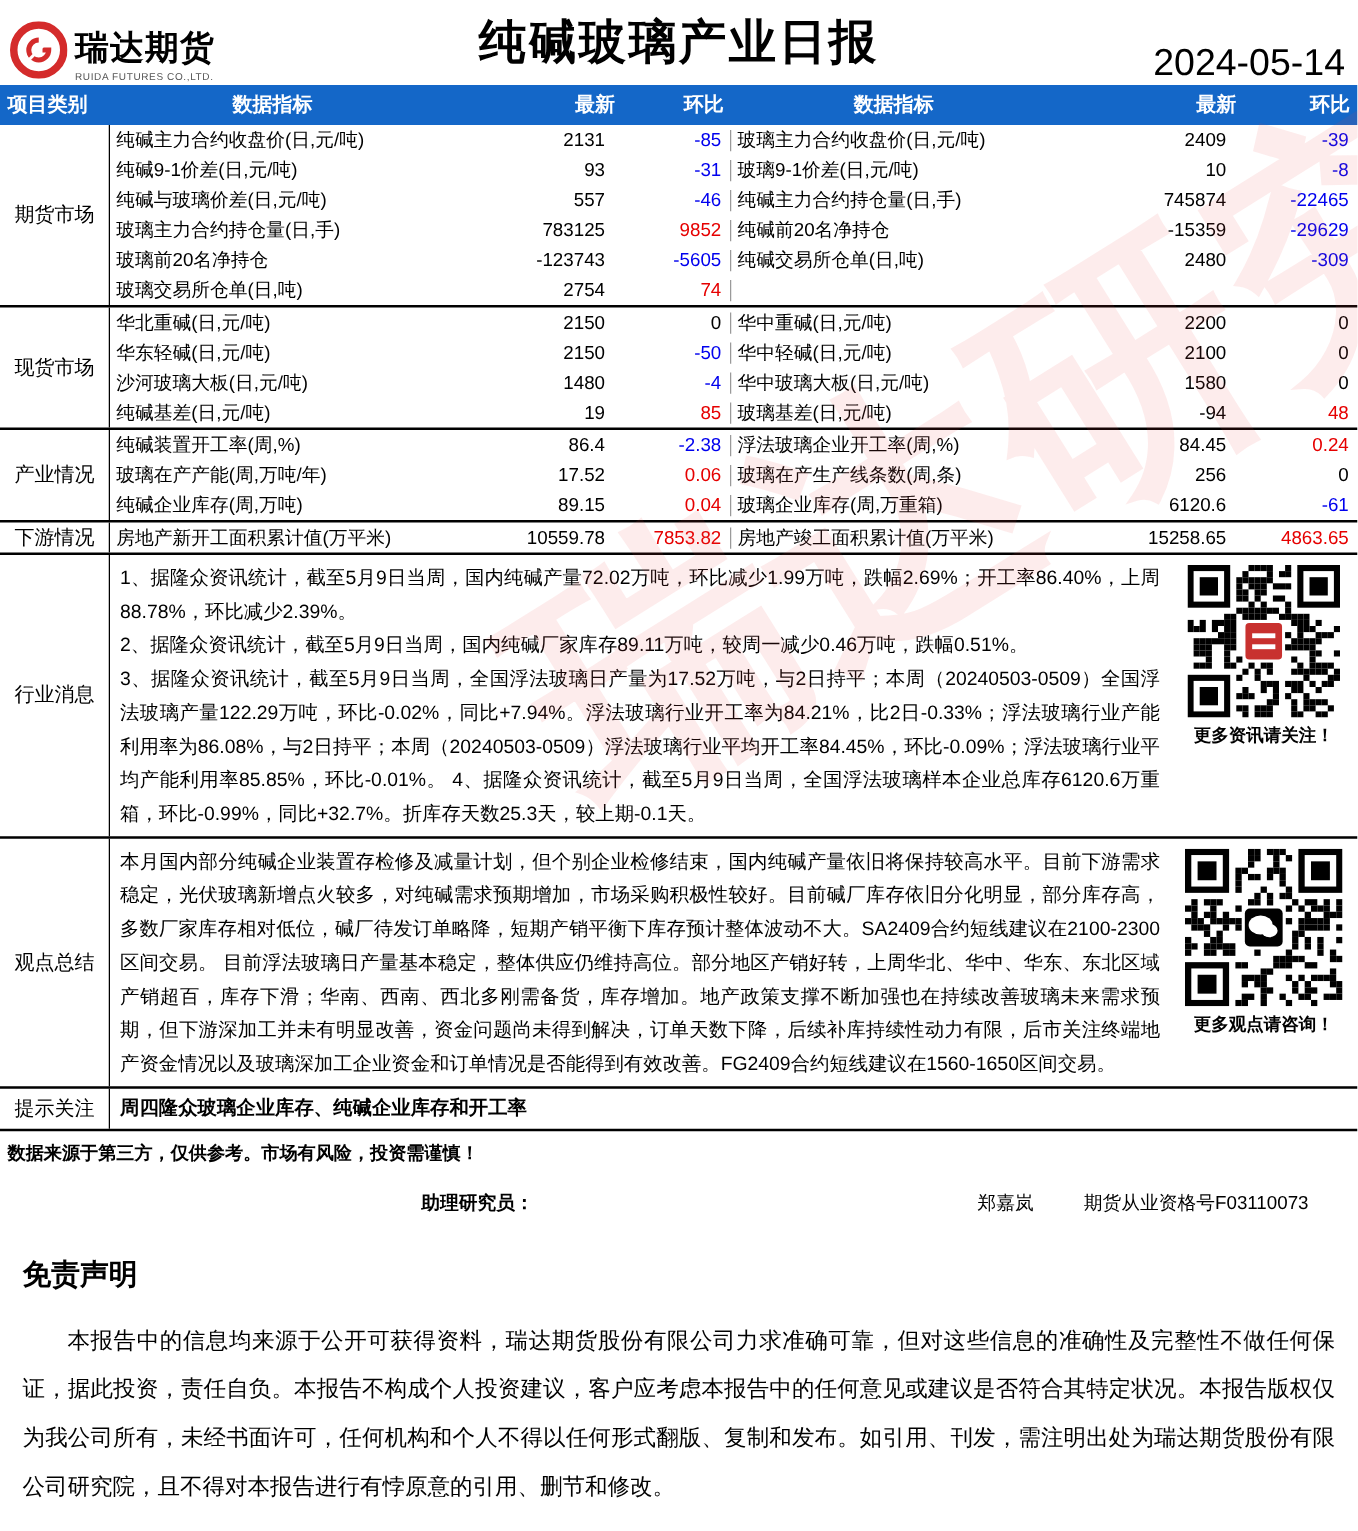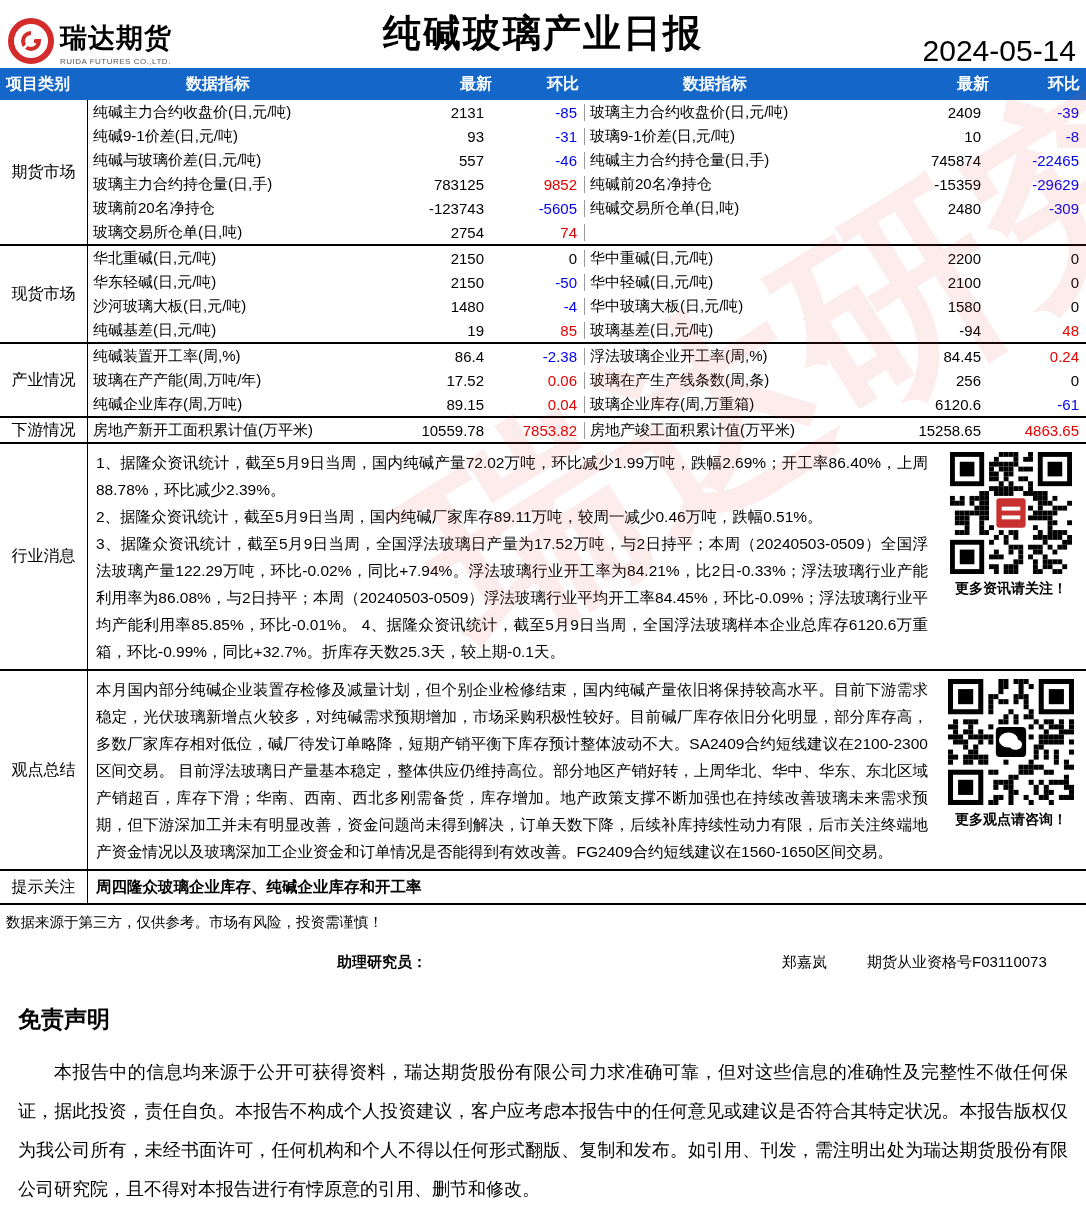--- a/index.html
+++ b/index.html
@@ -34,21 +34,21 @@
 
   
   .block-content { flex:1; display:flex; }
   .block-text { flex:1; font-size:15.5px; line-height:27px; padding:5px 8px 4px 8px; text-align:justify; }
   .block-text p { text-indent:0; }
   .qr-col { width:150px; display:flex; flex-direction:column; align-items:center; padding-top:8px; }
   .qr-cap { font-size:14px; font-weight:bold; margin-top:6px; white-space:nowrap; }
   .tips-row .block-text { line-height:28px; padding-top:2px; padding-bottom:2px;font-weight:bold; }
   .tips-row { border-bottom:2px solid #000; }
 
-  .src-note { font-size:14.5px; padding:8px 0 0 6px; }
+  .src-note { font-size:14.5px; padding:8px 0 0 6px;font-weight:bold; }
 
   .res-area { margin-top:14px; font-size:15px; }
   .res-row { display:flex; align-items:center; height:32px; padding-left:337px; }
   .res-label { font-weight:bold; }
   .r1-label { width:118px; } .r1-name { width:95px; } .r1-cert { width:232px; }
   .r2-label { width:445px; } .r2-name { width:85px; }
 
   
   .disc { padding:26px 18px 0 18px; }
   .disc-h { font-size:23px; font-weight:bold; margin-bottom:18px; }

